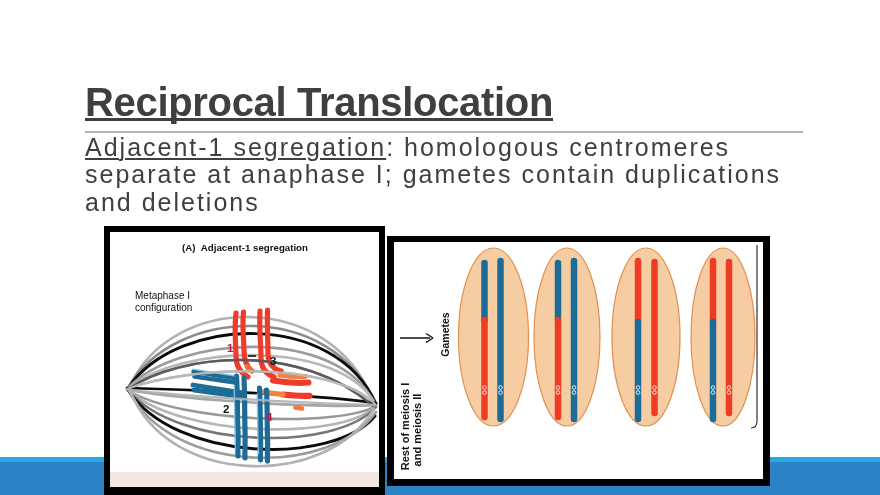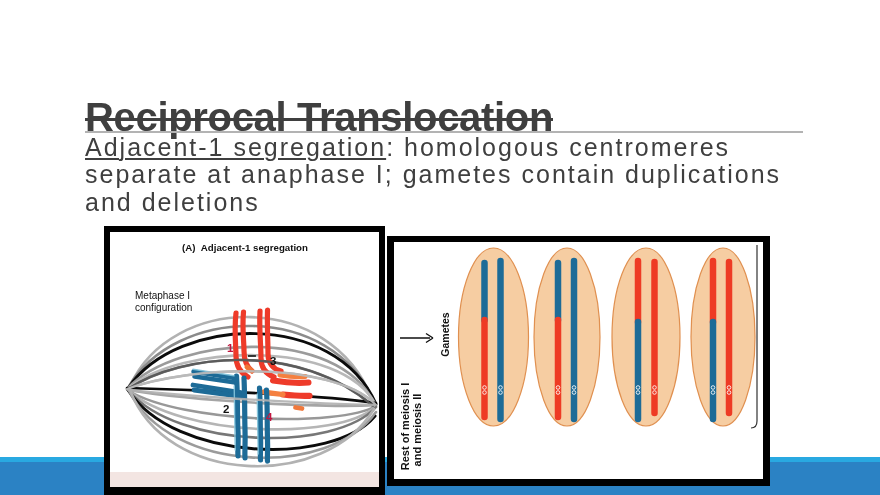--- a/index.html
+++ b/index.html
@@ -6,21 +6,21 @@
   body{width:880px;height:495px;position:relative;overflow:hidden;background:#ffffff;
        font-family:"Liberation Sans", sans-serif;}
   .abs{position:absolute;}
 </style>
 </head>
 <body>
 
 <div class="abs" style="left:0;top:457px;width:880px;height:5px;background:#29a9e1;"></div>
 <div class="abs" style="left:0;top:462px;width:880px;height:33px;background:#2b82c4;"></div>
 
-<div class="abs" style="left:85px;top:97px;width:740px;height:46px;font-size:40px;font-weight:bold;color:#3f3f3f;letter-spacing:-0.32px;line-height:40px;">Reciprocal Translocation</div>
+<div class="abs" style="left:85px;top:82px;width:740px;height:46px;font-size:40px;font-weight:bold;color:#3f3f3f;letter-spacing:-0.32px;line-height:40px;">Reciprocal Translocation</div>
 <div class="abs" style="left:85px;top:118px;width:468px;height:2.6px;background:#3f3f3f;"></div>
 <div class="abs" style="left:85px;top:131px;width:718px;height:2px;background:#b3b3b3;"></div>
 
 <div class="abs" style="left:85px;top:133.7px;width:780px;font-size:25px;color:#3f3f3f;line-height:27.8px;letter-spacing:2px;white-space:nowrap;">
 <span style="text-decoration:underline;text-decoration-thickness:2.2px;text-underline-offset:1.5px;">Adjacent-1 segregation</span>: homologous centromeres<br>separate at anaphase I; gametes contain duplications<br>and deletions
 </div>
 
 <svg class="abs" style="left:104px;top:226px;" width="281" height="269" viewBox="104 226 281 269">
   <rect x="104" y="226" width="281" height="275" fill="#000"></rect>
   <rect x="110" y="232" width="269" height="255" fill="#ffffff"></rect>

